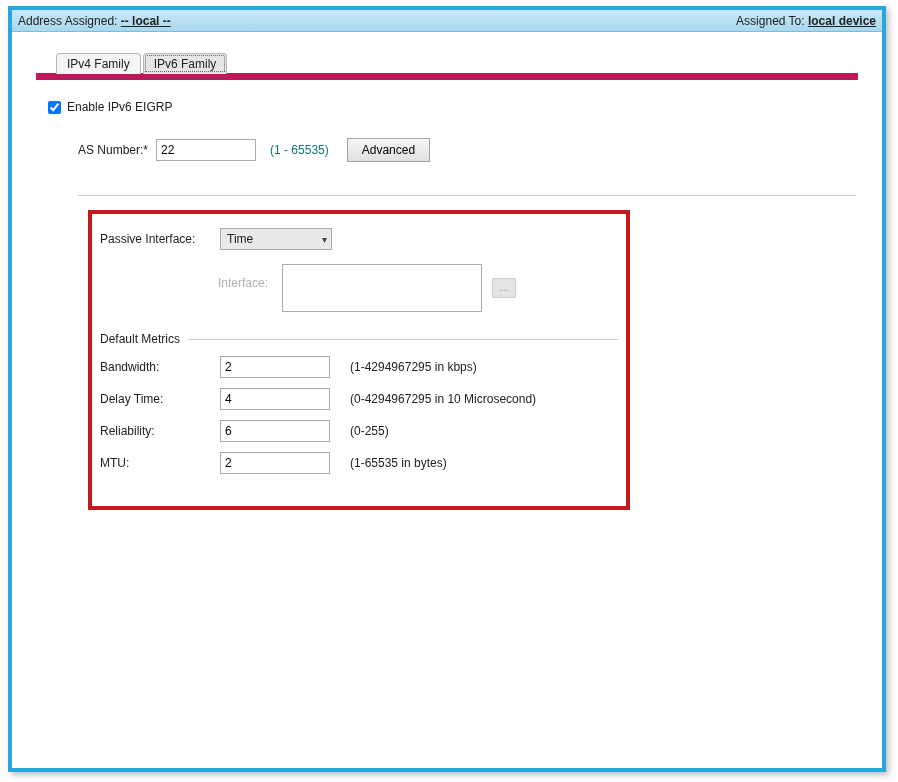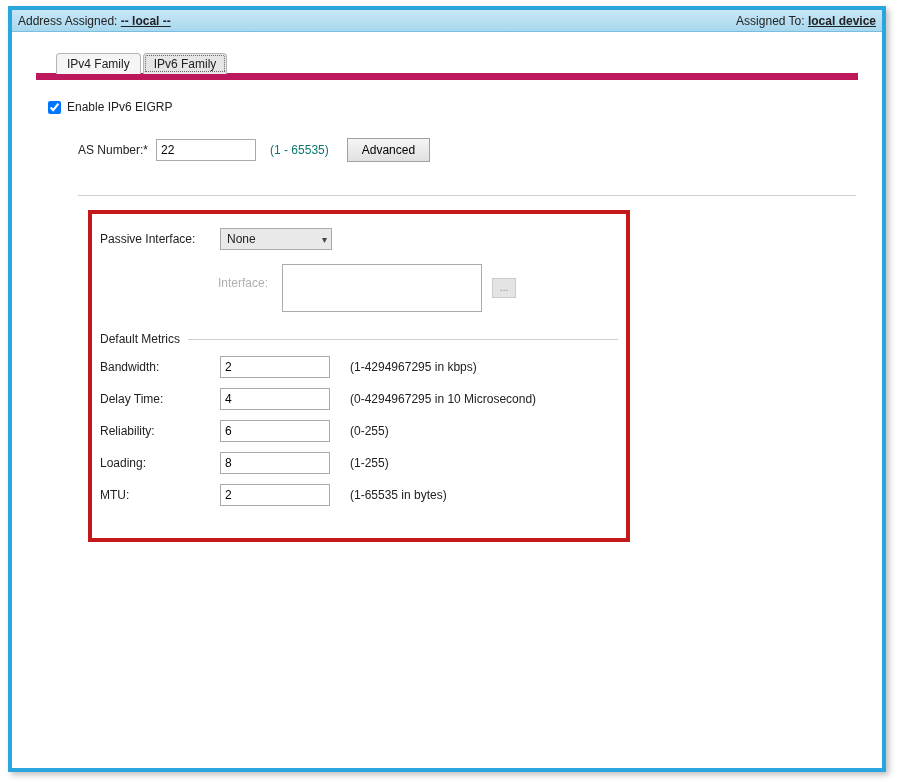--- a/index.html
+++ b/index.html
@@ -208,21 +208,21 @@
 
       <div class="inner-tabs-wrap">
 
         <div class="inner-tab-content">
 
           <div class="red-box">
 
             <div class="field-row">
               <span class="fld-lbl">Passive Interface:</span>
               <div class="select">
-                <span>None</span>
+                <span>Time</span>
                 <span class="chev">▾</span>
               </div>
             </div>
 
             <div class="interfaces-row">
               <span class="ilbl">Interface:</span>
               <div class="listbox"></div>
               <div class="browse-btn">...</div>
             </div>
 
@@ -239,25 +239,20 @@
             <div class="metric-row">
               <span class="mlbl">Delay Time:</span>
               <input class="metric-input" value="4" style="">
               <span class="mrange">(0-4294967295 in 10 Microsecond)</span>
             </div>
             <div class="metric-row">
               <span class="mlbl">Reliability:</span>
               <input class="metric-input" value="6" style="">
               <span class="mrange">(0-255)</span>
             </div>
-            <div class="metric-row">
-              <span class="mlbl">Loading:</span>
-              <input class="metric-input" value="8" style="">
-              <span class="mrange">(1-255)</span>
-            </div>
             <div class="metric-row" style="margin-bottom:16px;">
               <span class="mlbl">MTU:</span>
               <input class="metric-input" value="2" style="">
               <span class="mrange">(1-65535 in bytes)</span>
             </div>
 
           </div>
 
         </div>
       </div>

